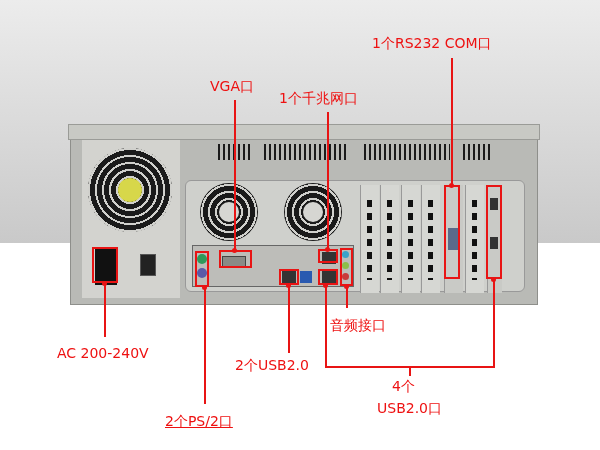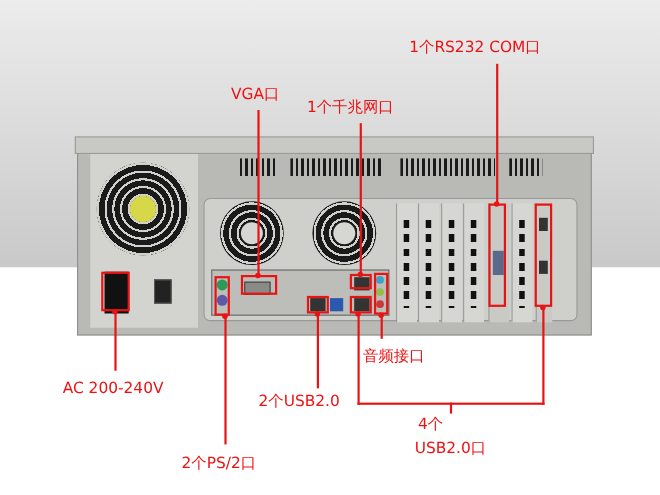--- a/index.html
+++ b/index.html
@@ -112,17 +112,17 @@
 <div class="dot" style="left:323px;top:283px;"></div>
 <div class="vline" style="left:493px;top:279px;height:89px;"></div>
 <div class="dot" style="left:491px;top:277px;"></div>
 <div class="hline" style="left:325px;top:366px;width:170px;"></div>
 <div class="vline" style="left:409px;top:366px;height:10px;"></div>
 
 <div class="label" style="left:372px;top:35px;">1个RS232 COM口</div>
 <div class="label" style="left:210px;top:78px;">VGA口</div>
 <div class="label" style="left:279px;top:90px;">1个千兆网口</div>
 <div class="label" style="left:57px;top:345px;">AC 200-240V</div>
-<div class="label" style="left:330px;top:317px;font-family:Liberation Serif, serif;">音频接口</div>
+<div class="label" style="left:330px;top:317px;">音频接口</div>
 <div class="label" style="left:235px;top:357px;">2个USB2.0</div>
-<div class="label" style="left:380px;top:378px;">4个</div>
+<div class="label" style="left:392px;top:378px;">4个</div>
 <div class="label" style="left:377px;top:400px;">USB2.0口</div>
-<div class="label" style="left:165px;top:413px;">2个PS/2口</div>
+<div class="label" style="left:165px;top:413px;text-decoration:underline;">2个PS/2口</div>
 
 </body></html>

